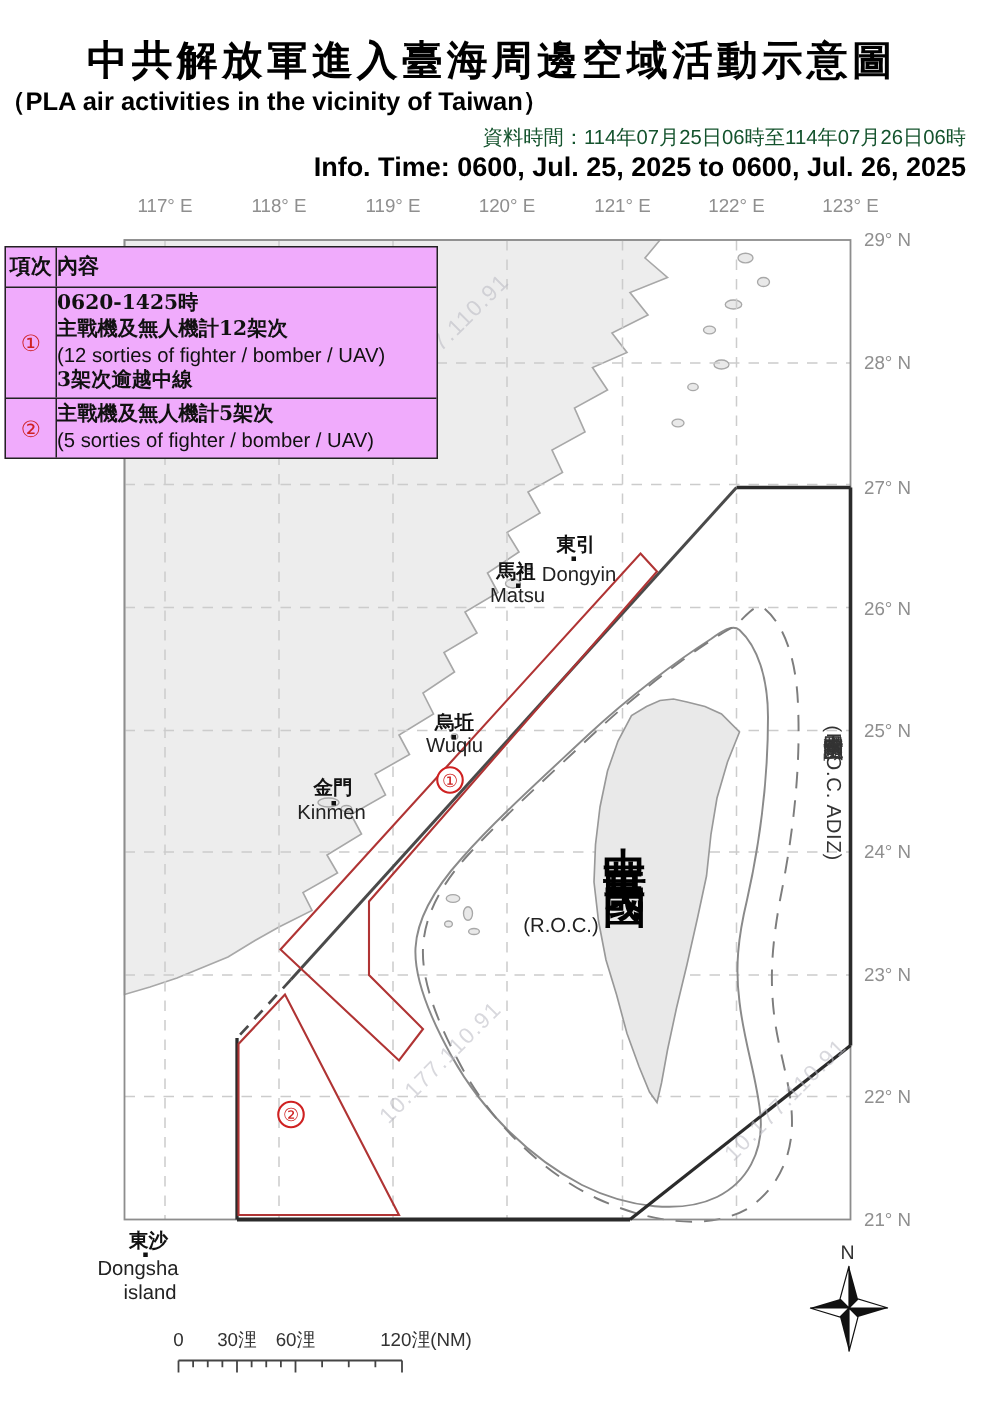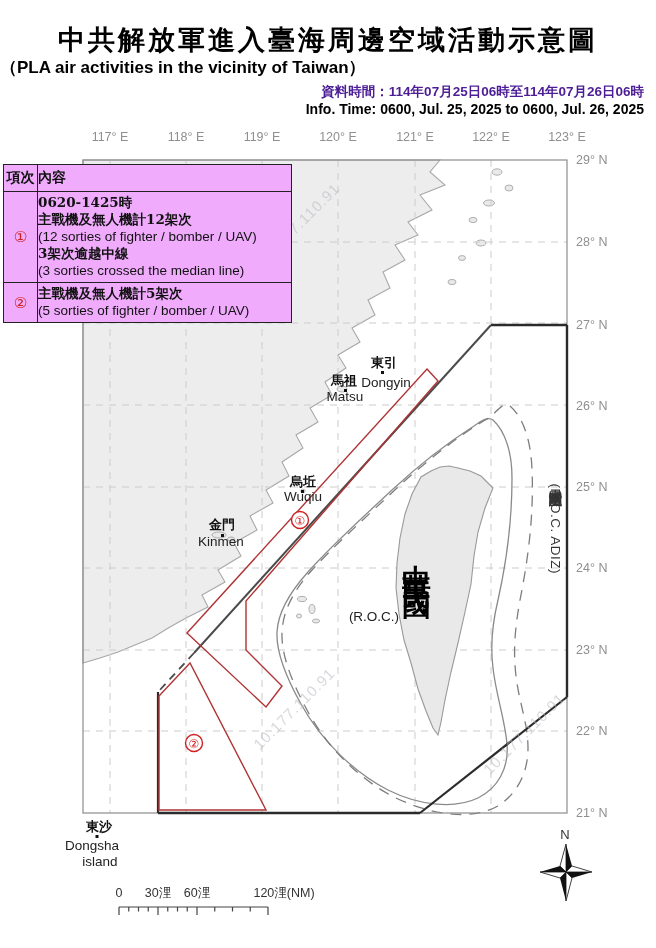--- a/index.html
+++ b/index.html
@@ -2,22 +2,22 @@
 <html><head>
 <meta charset="utf-8">
 <style>
   html,body{margin:0;padding:0;background:#fff;}
   .stage{position:relative;width:656px;height:948px;background:#fff;overflow:hidden;
          font-family:"Liberation Sans",sans-serif;color:#111;}
   .abs{position:absolute;}
   .title-zh{top:22px;left:0;width:656px;text-align:center;font-family:"DejaVu Serif","Liberation Serif",serif;
             font-weight:bold;font-size:27px;letter-spacing:3px;color:#000;}
   .title-en{top:56px;left:0;width:656px;text-align:left;font-weight:bold;font-size:17px;color:#000;}
-  .info-zh{top:83px;right:12px;text-align:left;font-weight:bold;font-size:13.5px;color:#4c1d95;}
-  .info-en{top:101px;right:12px;text-align:right;font-weight:bold;font-size:14px;color:#000;}
+  .info-zh{top:83px;right:12px;text-align:left;font-weight:normal;font-size:13.5px;color:#14532d;}
+  .info-en{top:101px;right:12px;text-align:right;font-weight:bold;font-size:18px;color:#000;}
   
   .tbl{left:3px;top:164px;width:287px;border:1.6px solid #222;background:#f0abfc;font-size:13px;}
   .tbl-row{display:flex;border-top:1.2px solid #222;}
   .tbl-row:first-child{border-top:none;}
   .cell-num{width:33px;display:flex;align-items:center;justify-content:center;border-right:1.2px solid #222;
             font-family:"DejaVu Serif",serif;font-weight:bold;flex:none;}
   .cell-body{flex:1;text-align:left;padding:2px 0 3px 0;}
   .hdr .cell-num,.hdr .cell-body{font-family:"DejaVu Serif",serif;font-weight:bold;font-size:14px;padding:4px 0;}
   .ln{line-height:17px;}
   .c-zh{font-family:"DejaVu Serif",serif;font-weight:bold;font-size:13.5px;}
@@ -220,21 +220,20 @@
       <div class="cell-num">項次</div>
       <div class="cell-body">內容</div>
     </div>
     <div class="tbl-row">
       <div class="cell-num rednum">①</div>
       <div class="cell-body">
         <div class="ln c-zh">0620-1425時</div>
         <div class="ln c-zh">主戰機及無人機計12架次</div>
         <div class="ln c-en">(12 sorties of fighter / bomber / UAV)</div>
         <div class="ln c-zh">3架次逾越中線</div>
-        <div class="ln c-en">(3 sorties crossed the median line)</div>
       </div>
     </div>
     <div class="tbl-row">
       <div class="cell-num rednum">②</div>
       <div class="cell-body">
         <div class="ln c-zh">主戰機及無人機計5架次</div>
         <div class="ln c-en">(5 sorties of fighter / bomber / UAV)</div>
       </div>
     </div>
   </div>

